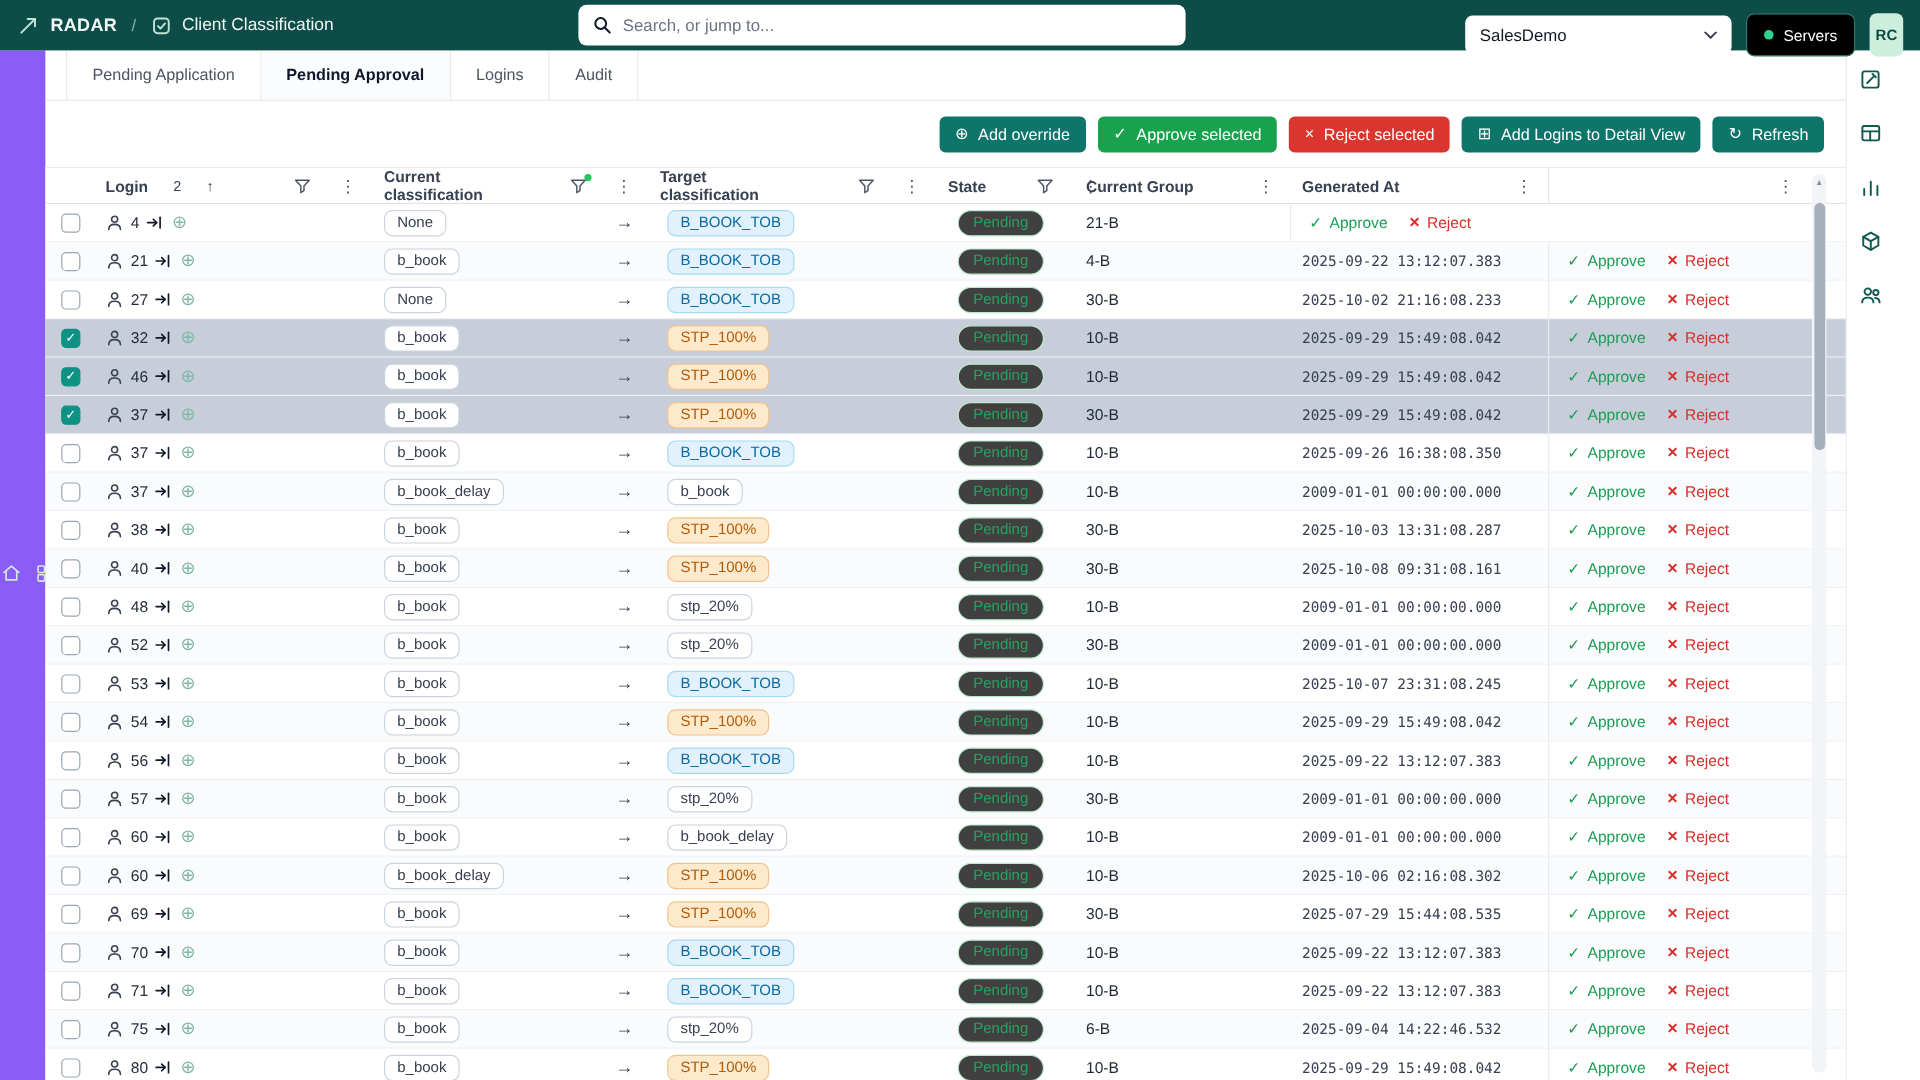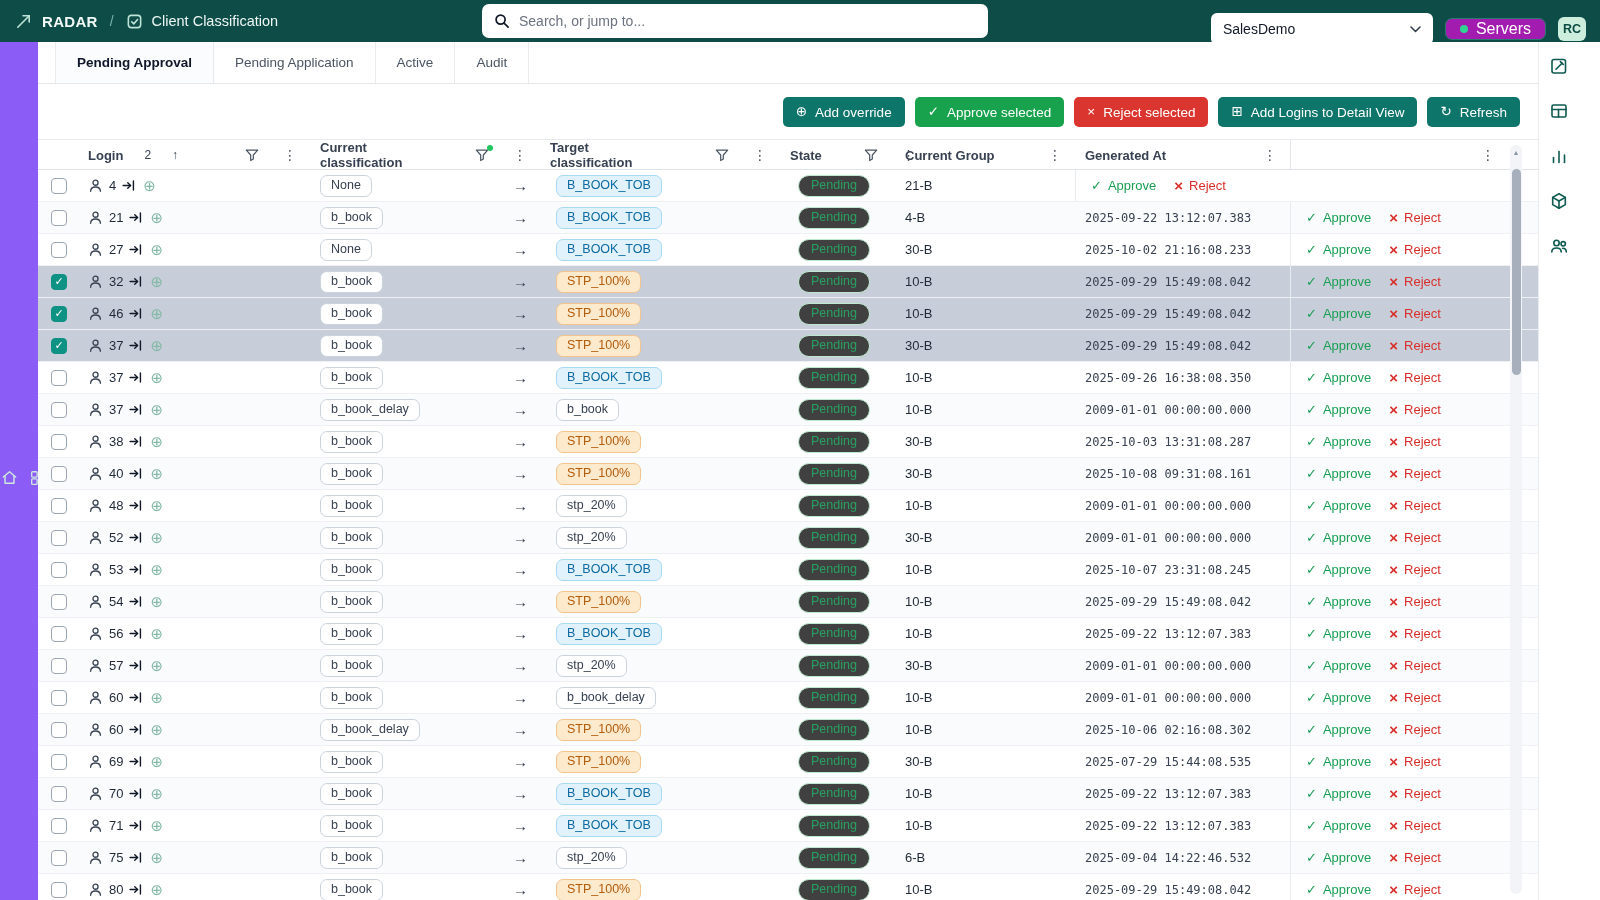--- a/index.html
+++ b/index.html
@@ -14,23 +14,23 @@
   .brand-name{font-size:15px;font-weight:700;letter-spacing:.3px;color:#f3faf8;}
   .brand-sep{color:#7fb3ab;font-size:14px;margin:0 3px;}
   .page-title{font-size:14.5px;color:#eef7f4;}
   .search{position:absolute;left:482px;top:4px;width:506px;height:34px;background:#fff;border-radius:7px;display:flex;align-items:center;gap:9px;padding:0 12px;}
   .search svg{stroke:#111827;fill:none;stroke-width:1.8;stroke-linecap:round;}
   .search input{border:none;outline:none;flex:1;font-size:14px;color:#111827;font-family:inherit;background:transparent;}
   .search input::placeholder{color:#6b7280;}
   .top-right{margin-left:auto;display:flex;align-items:center;gap:12px;margin-top:16px;}
   .env-select{width:222px;height:32px;background:#fff;border-radius:6px;display:flex;align-items:center;justify-content:space-between;padding:0 12px;font-size:14px;color:#111827;cursor:pointer;}
   .env-select svg{stroke:#374151;fill:none;stroke-width:1.6;stroke-linecap:round;stroke-linejoin:round;}
-  .servers-btn{height:22px;background:#a21caf;border:1px solid #2c7a6f;border-radius:7px;display:flex;align-items:center;gap:8px;padding:0 14px;color:#fff;font-size:16px;font-family:inherit;cursor:pointer;}
+  .servers-btn{height:36px;background:#000000;border:1px solid #2c7a6f;border-radius:7px;display:flex;align-items:center;gap:8px;padding:0 14px;color:#fff;font-size:13px;font-family:inherit;cursor:pointer;}
   .dot{width:8px;height:8px;border-radius:50%;background:#2fd491;}
-  .avatar{width:28px;height:24px;border-radius:6px;background:#cdeedd;color:#0b4a42;font-weight:700;font-size:12.5px;display:flex;align-items:center;justify-content:center;cursor:pointer;}
+  .avatar{width:28px;height:36px;border-radius:6px;background:#cdeedd;color:#0b4a42;font-weight:700;font-size:12.5px;display:flex;align-items:center;justify-content:center;cursor:pointer;}
 
   
   .bodyrow{flex:1;display:flex;min-height:0;}
 
   
   .left-rail{width:38px;flex:0 0 38px;background:#8b5cf6;display:flex;align-items:center;padding-top:13px;gap:10px;}
   .left-rail svg{fill:none;stroke:currentColor;stroke-width:1.5;stroke-linecap:round;stroke-linejoin:round;}
   .rail-item{width:32px;height:32px;display:flex;align-items:center;justify-content:center;color:#cfe8e0;cursor:pointer;border-radius:7px;}
   .rail-item.active{background:#082f2b;}
   .rail-badge{height:32px;display:flex;align-items:center;justify-content:center;}
@@ -189,23 +189,23 @@
             <path d="M6.5 10.2l2.3 2.3 4.7-5"></path>
           </svg>
       </div>
       <div class="rail-item">
         <span class="fx">(x)</span>
       </div>
     </nav>
 
     <main class="content">
       <div class="tabs">
+          <div class="tab">Pending Application</div>
           <div class="tab active">Pending Approval</div>
-          <div class="tab">Pending Application</div>
-          <div class="tab">Active</div>
+          <div class="tab">Logins</div>
           <div class="tab">Audit</div>
         </div>
       <div class="toolbar">
           <button class="btn btn-teal">
             <span class="btn-ic">⊕</span>
             <span>Add override</span>
           </button>
           <button class="btn btn-green">
             <span class="btn-ic">✓</span>
             <span>Approve selected</span>

